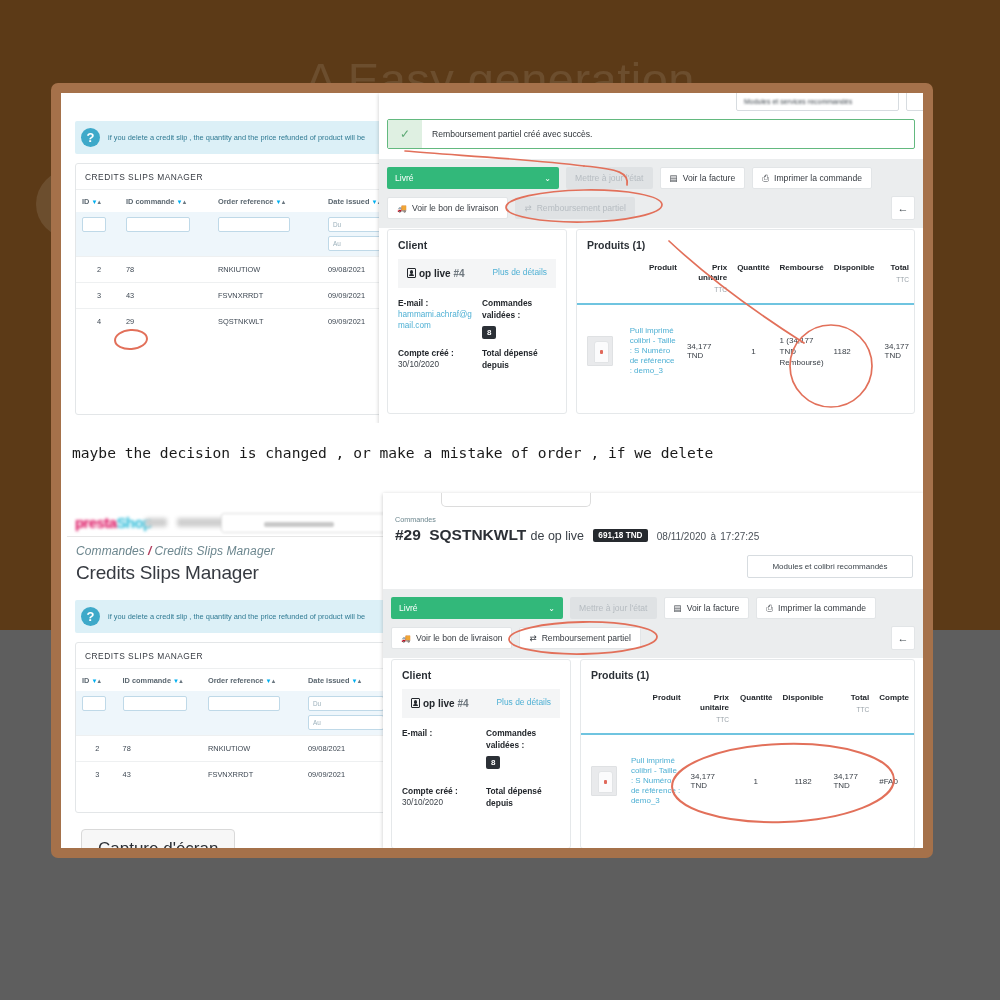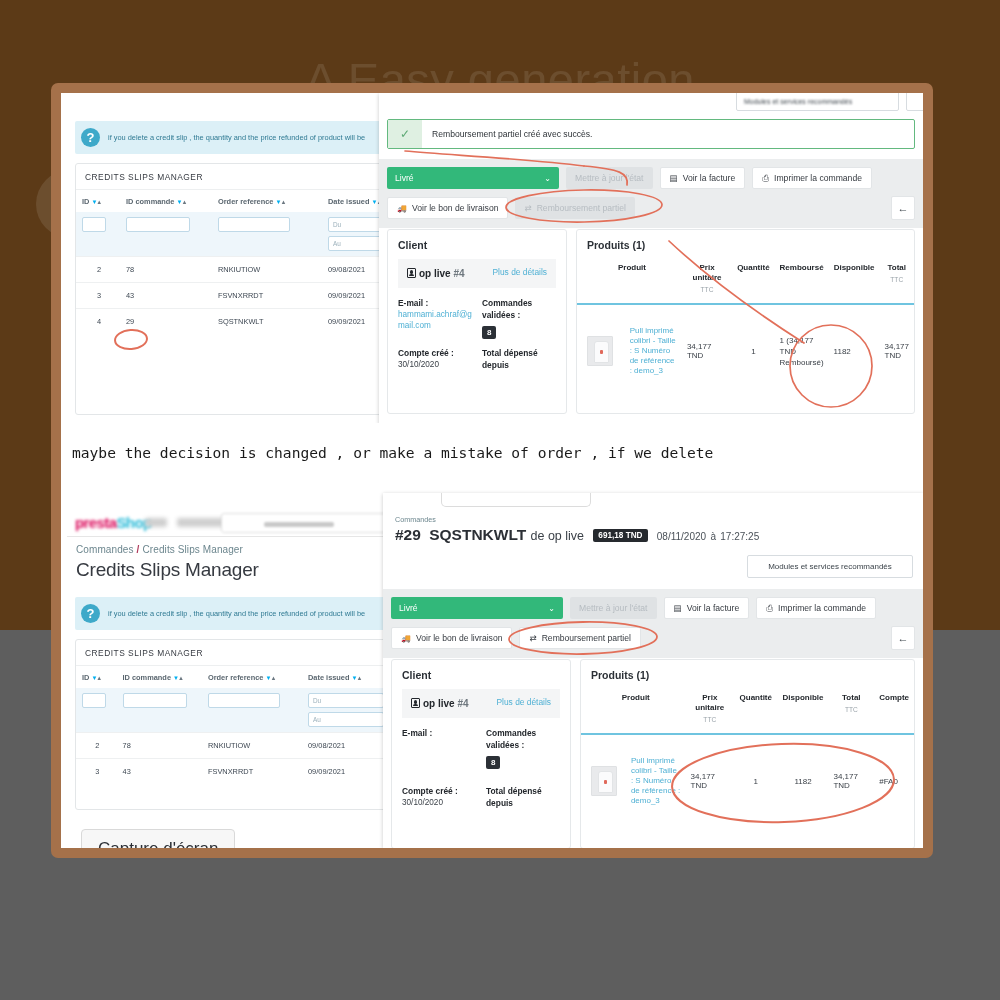--- a/index.html
+++ b/index.html
@@ -70,21 +70,21 @@
     position:absolute; right: 6px; top: 2px; width: 170px; height: 20px;
     border:1px solid #ddd; border-radius: 3px; background:#fff;
     filter: blur(1.3px);
   }
   .ps-search-ghost:after{
     content:""; position:absolute; left: 42px; top:8px; width:70px;height:5px;
     background:#c9c9c9; border-radius:2px;
   }
 
   .breadcrumb {
-    font-size: 10px; color: #6c868e; padding: 7px 0 0 9px; letter-spacing:0.1px;
+    font-size: 12px; color: #6c868e; padding: 7px 0 0 9px; letter-spacing:0.1px;font-style:italic;
   }
   .breadcrumb .sep { color:#b03a5b; font-weight:bold; margin:0 3px; }
   .page-title {
     font-size: 19px; color: #363a41; padding: 4px 0 0 9px; font-weight: 400;
     letter-spacing:-0.2px;
   }
 
   .info-bar {
     margin: 10px 8px 0 8px; background: #dcf0f7; border-left: 0;
     display:flex; align-items:center; height: 33px; padding-left: 6px;
@@ -207,21 +207,21 @@
   .kv .k { font-size:8.4px; font-weight:bold; color:#23272c; line-height:12px; }
   .kv .v { font-size:8.2px; color:#3b4148; line-height:11px; }
   .kv a { color:#4fb0d4; text-decoration:none; }
   .badge-dark {
     display:inline-block; background:#2b3036; color:#fff; font-size:8px;
     font-weight:bold; padding:2px 5px; border-radius:2px; margin-top:3px;
   }
 
   table.prod { width:100%; border-collapse:collapse; }
   table.prod th {
-    font-size:8px; color:#23272c; font-weight:bold; text-align:center;
+    font-size:8px; color:#23272c; font-weight:bold; text-align:right;
     padding: 4px 5px 8px 5px; vertical-align:top; line-height:10px;
   }
   table.prod th .ttc { display:block; font-size:6.6px; color:#9aa3aa; font-weight:normal; margin-top:2px; }
   table.prod td {
     font-size:8px; color:#3b4148; padding: 21px 5px; vertical-align:middle;
     border-top:2px solid #6fc4e0;
   }
   .prod-link { color:#4fb0d4; font-size:8px; line-height:10px; display:block; }
   .thumb {
     width:26px;height:30px;background:#e9eaec;border:1px solid #dfe1e3;
@@ -546,21 +546,21 @@
         <b style="margin-left:4px;">SQSTNKWLT</b>
         <span class="lite">de op live</span>
         <span class="price-badge">691,18 TND</span>
         <span class="ord-date">08/11/2020</span>
         <span class="ord-date t">à</span>
         <span class="ord-date t">17:27:25</span>
       </div>
     </div>
 
     <div style="position:absolute;left:364px;top:62px;width:166px;height:23px;border:1px solid #d7dce0;background:#fff;border-radius:2px;display:flex;align-items:center;justify-content:center;">
-      <span style="font-size:8px;color:#3c444b;">Modules et services recommandés</span>
+      <span style="font-size:8px;color:#3c444b;">Modules et colibri recommandés</span>
     </div>
 
     <div class="actionbar" style="position:absolute;left:0;top:96px;width:540px;">
       <div class="actrow">
         <div class="sel-livre">
           <span>Livré</span>
           <span class="cv">⌄</span>
         </div>
         <div class="btn-g">
           <span>Mettre à jour l'état</span>

